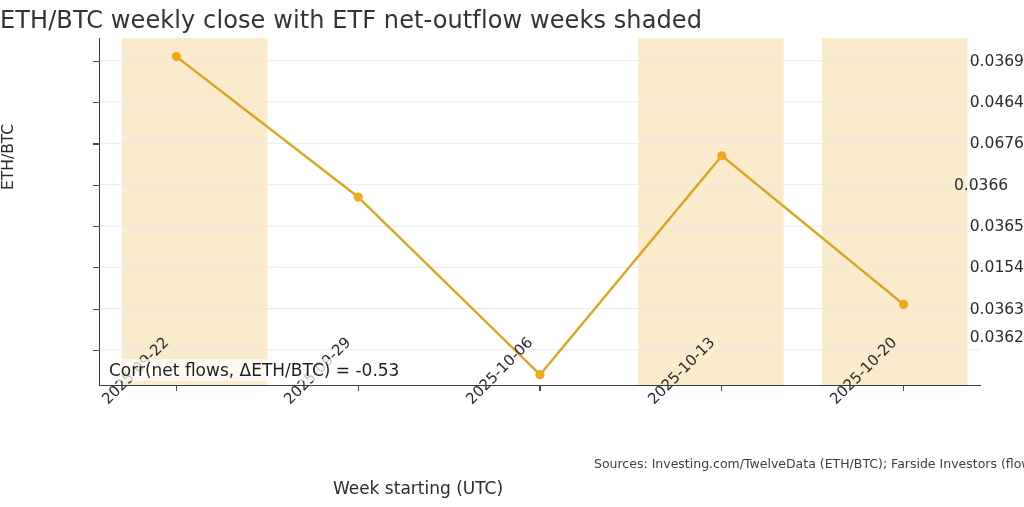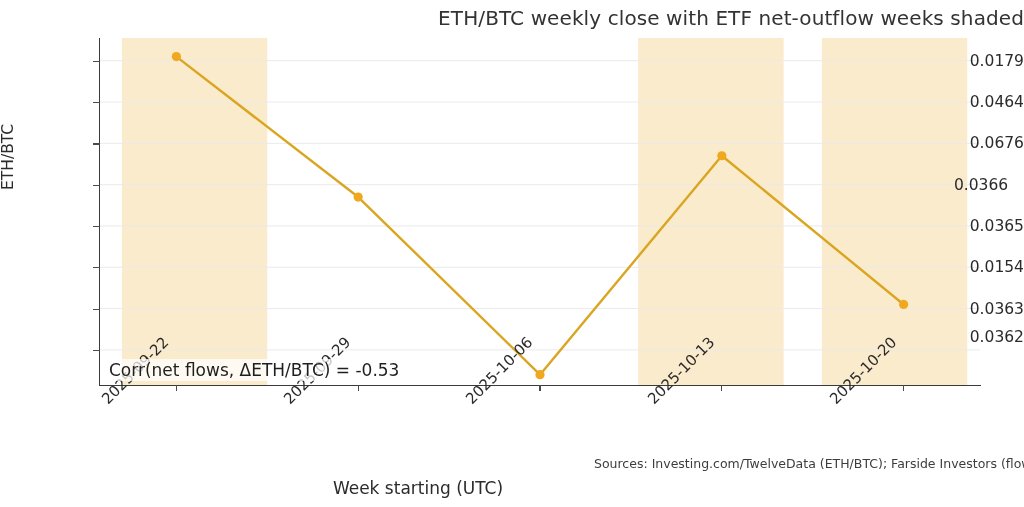--- a/index.html
+++ b/index.html
@@ -19,22 +19,22 @@
     position: absolute;
     left: 0; top: 0;
     width: 1024px;
     height: 507px;
   }
   .chart-title {
     position: absolute;
     left: 0;
     top: 6px;
     width: 1024px;
-    text-align: right;
-    font-size: 20px;
+    text-align: left;
+    font-size: 24px;
     color: #333333;
     letter-spacing: 0.1px;
     white-space: nowrap;
   }
   
   #plot {
     position: absolute;
     left: 100px;
     top: 38px;
     width: 880px;
@@ -183,21 +183,21 @@
       <div class="ytick-label" style="top: 267.27px;">0.0154</div>
       <div class="ytick-mark" style="top: 267.27px;"></div>
       <div class="ytick-label" style="top: 225.96px;">0.0365</div>
       <div class="ytick-mark" style="top: 225.96px;"></div>
       <div class="ytick-label" style="top: 184.65px; text-align: center;">0.0366</div>
       <div class="ytick-mark" style="top: 184.65px;"></div>
       <div class="ytick-label" style="top: 143.34px;">0.0676</div>
       <div class="ytick-mark" style="top: 143.34px;"></div>
       <div class="ytick-label" style="top: 102.03px;">0.0464</div>
       <div class="ytick-mark" style="top: 102.03px;"></div>
-      <div class="ytick-label" style="top: 60.72px;">0.0179</div>
+      <div class="ytick-label" style="top: 60.72px;">0.0369</div>
       <div class="ytick-mark" style="top: 60.72px;"></div>
     </div>
   <div id="xtick-container">
       <div class="xtick-mark" style="left: 175.76px;"></div>
       <div class="xtick-label" style="left: 98.36px;">2025-09-22</div>
       <div class="xtick-mark" style="left: 357.58px;"></div>
       <div class="xtick-label" style="left: 280.18px;">2025-09-29</div>
       <div class="xtick-mark" style="left: 539.4px;"></div>
       <div class="xtick-label" style="left: 462px;">2025-10-06</div>
       <div class="xtick-mark" style="left: 721.22px;"></div>

